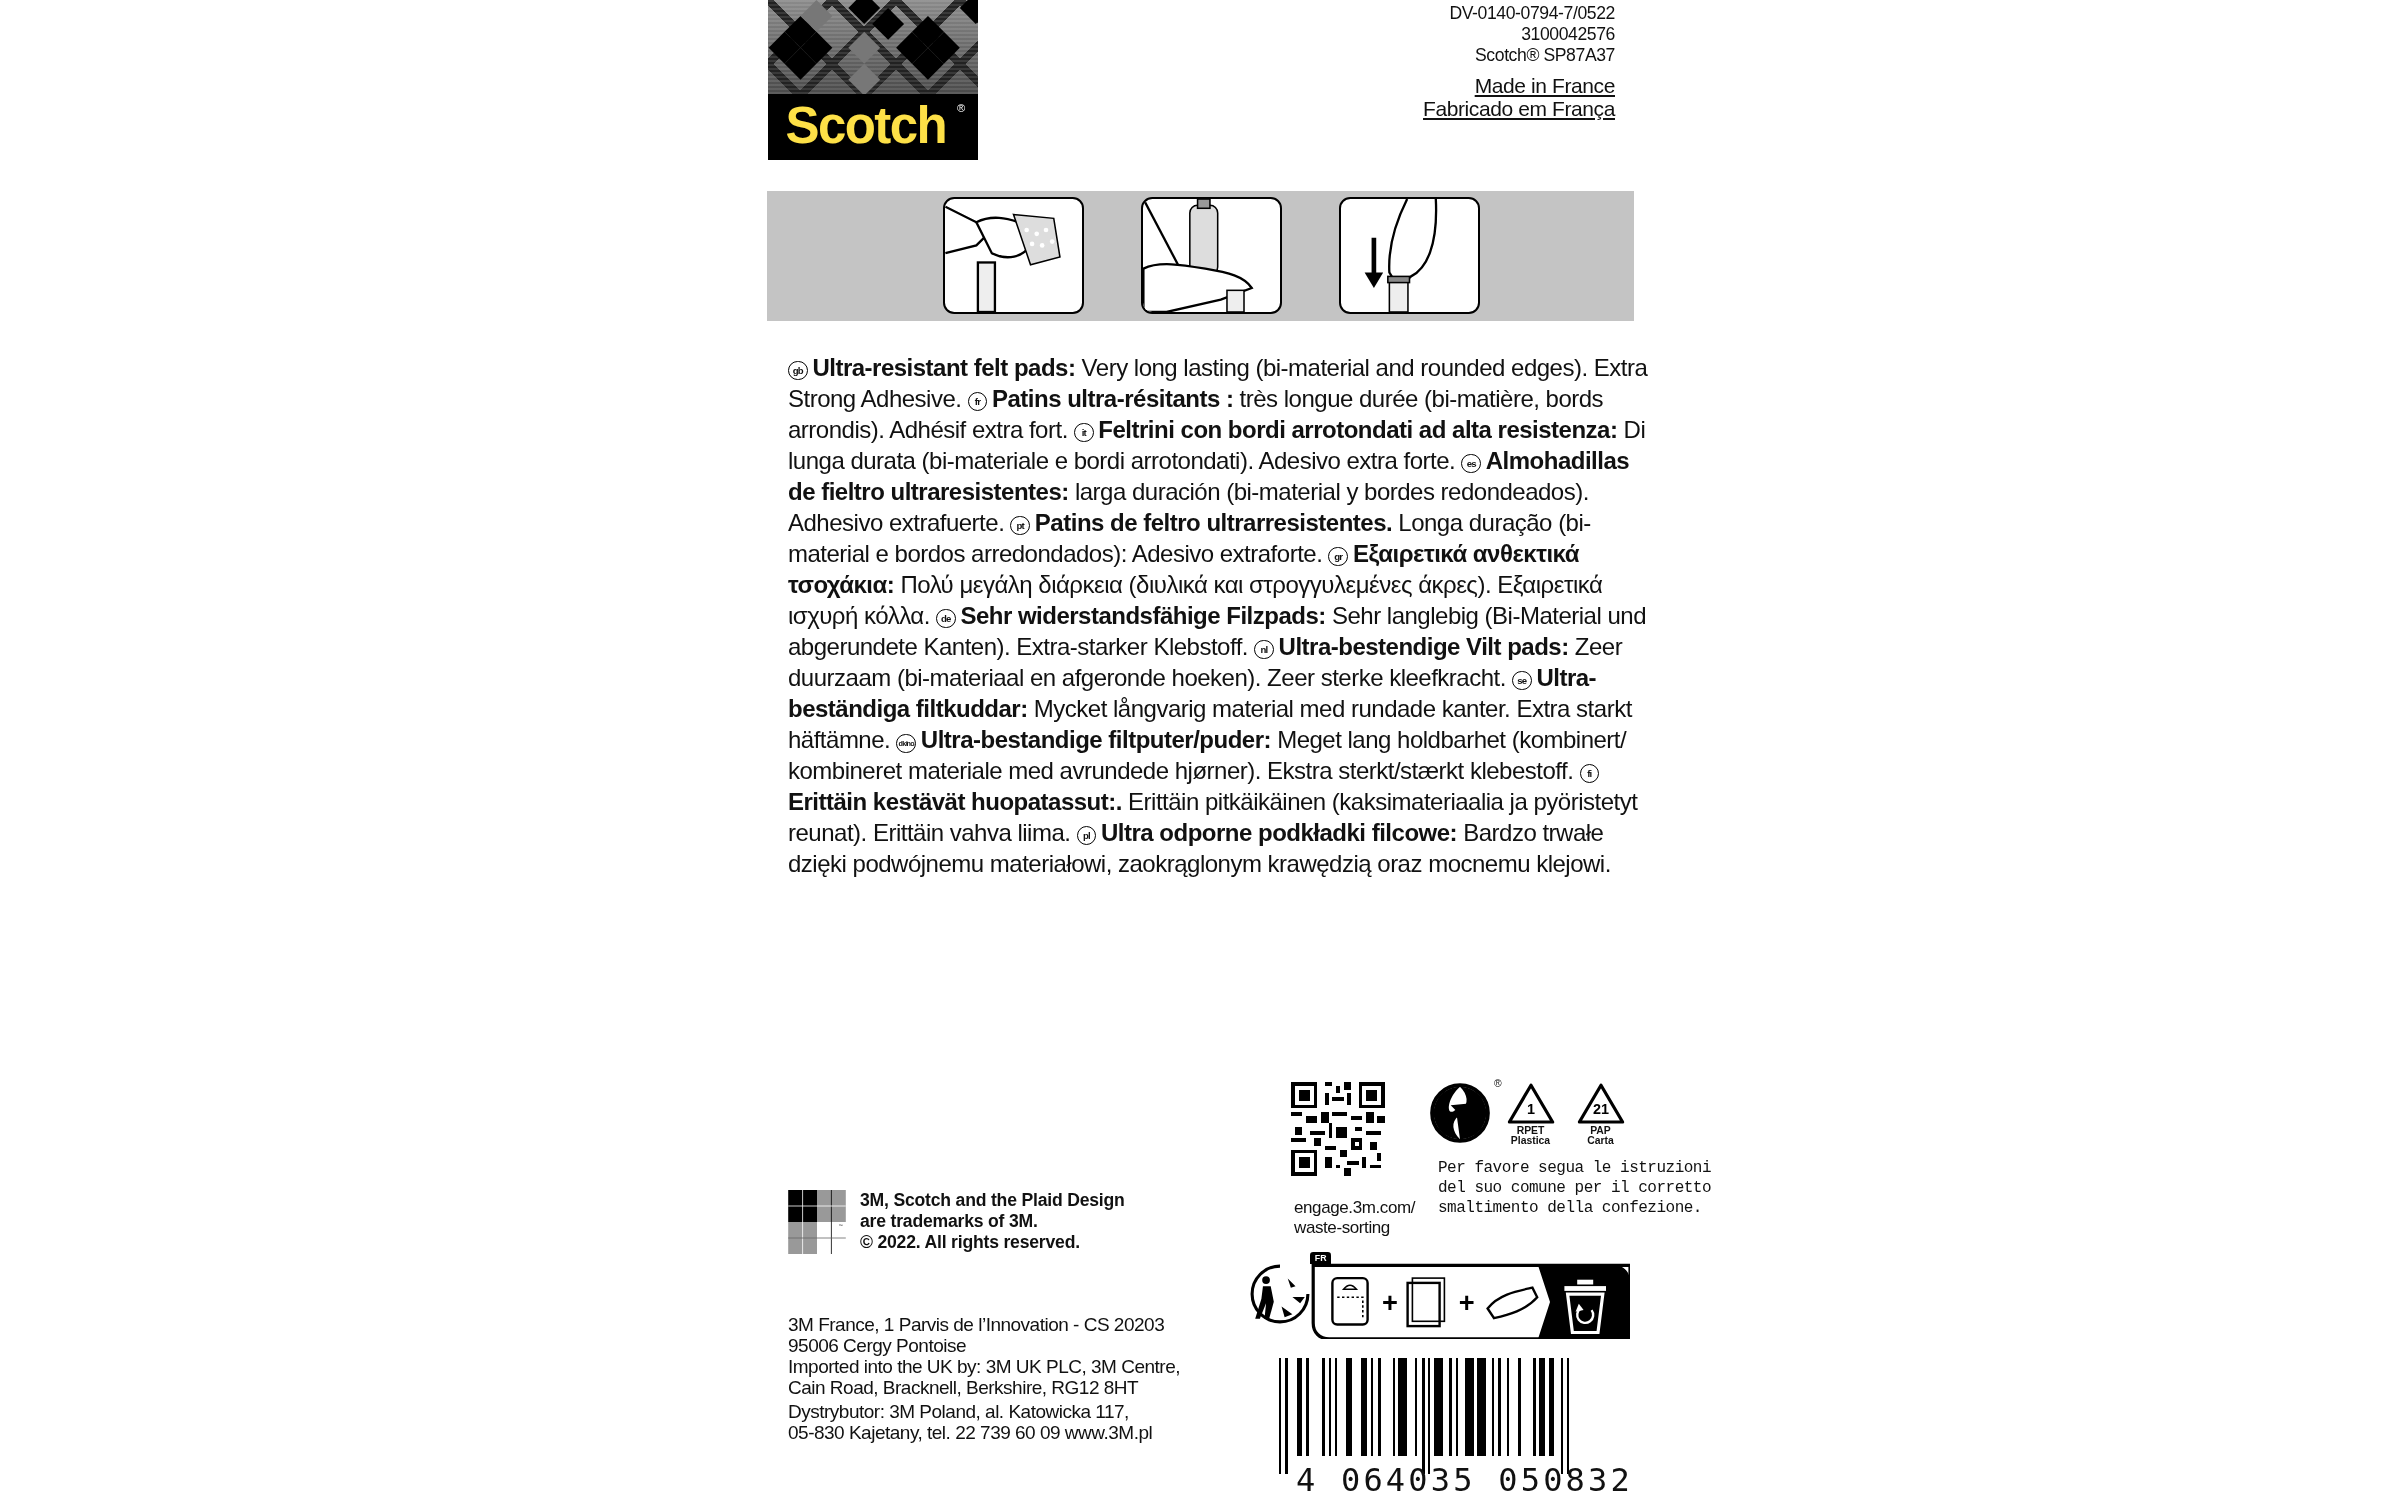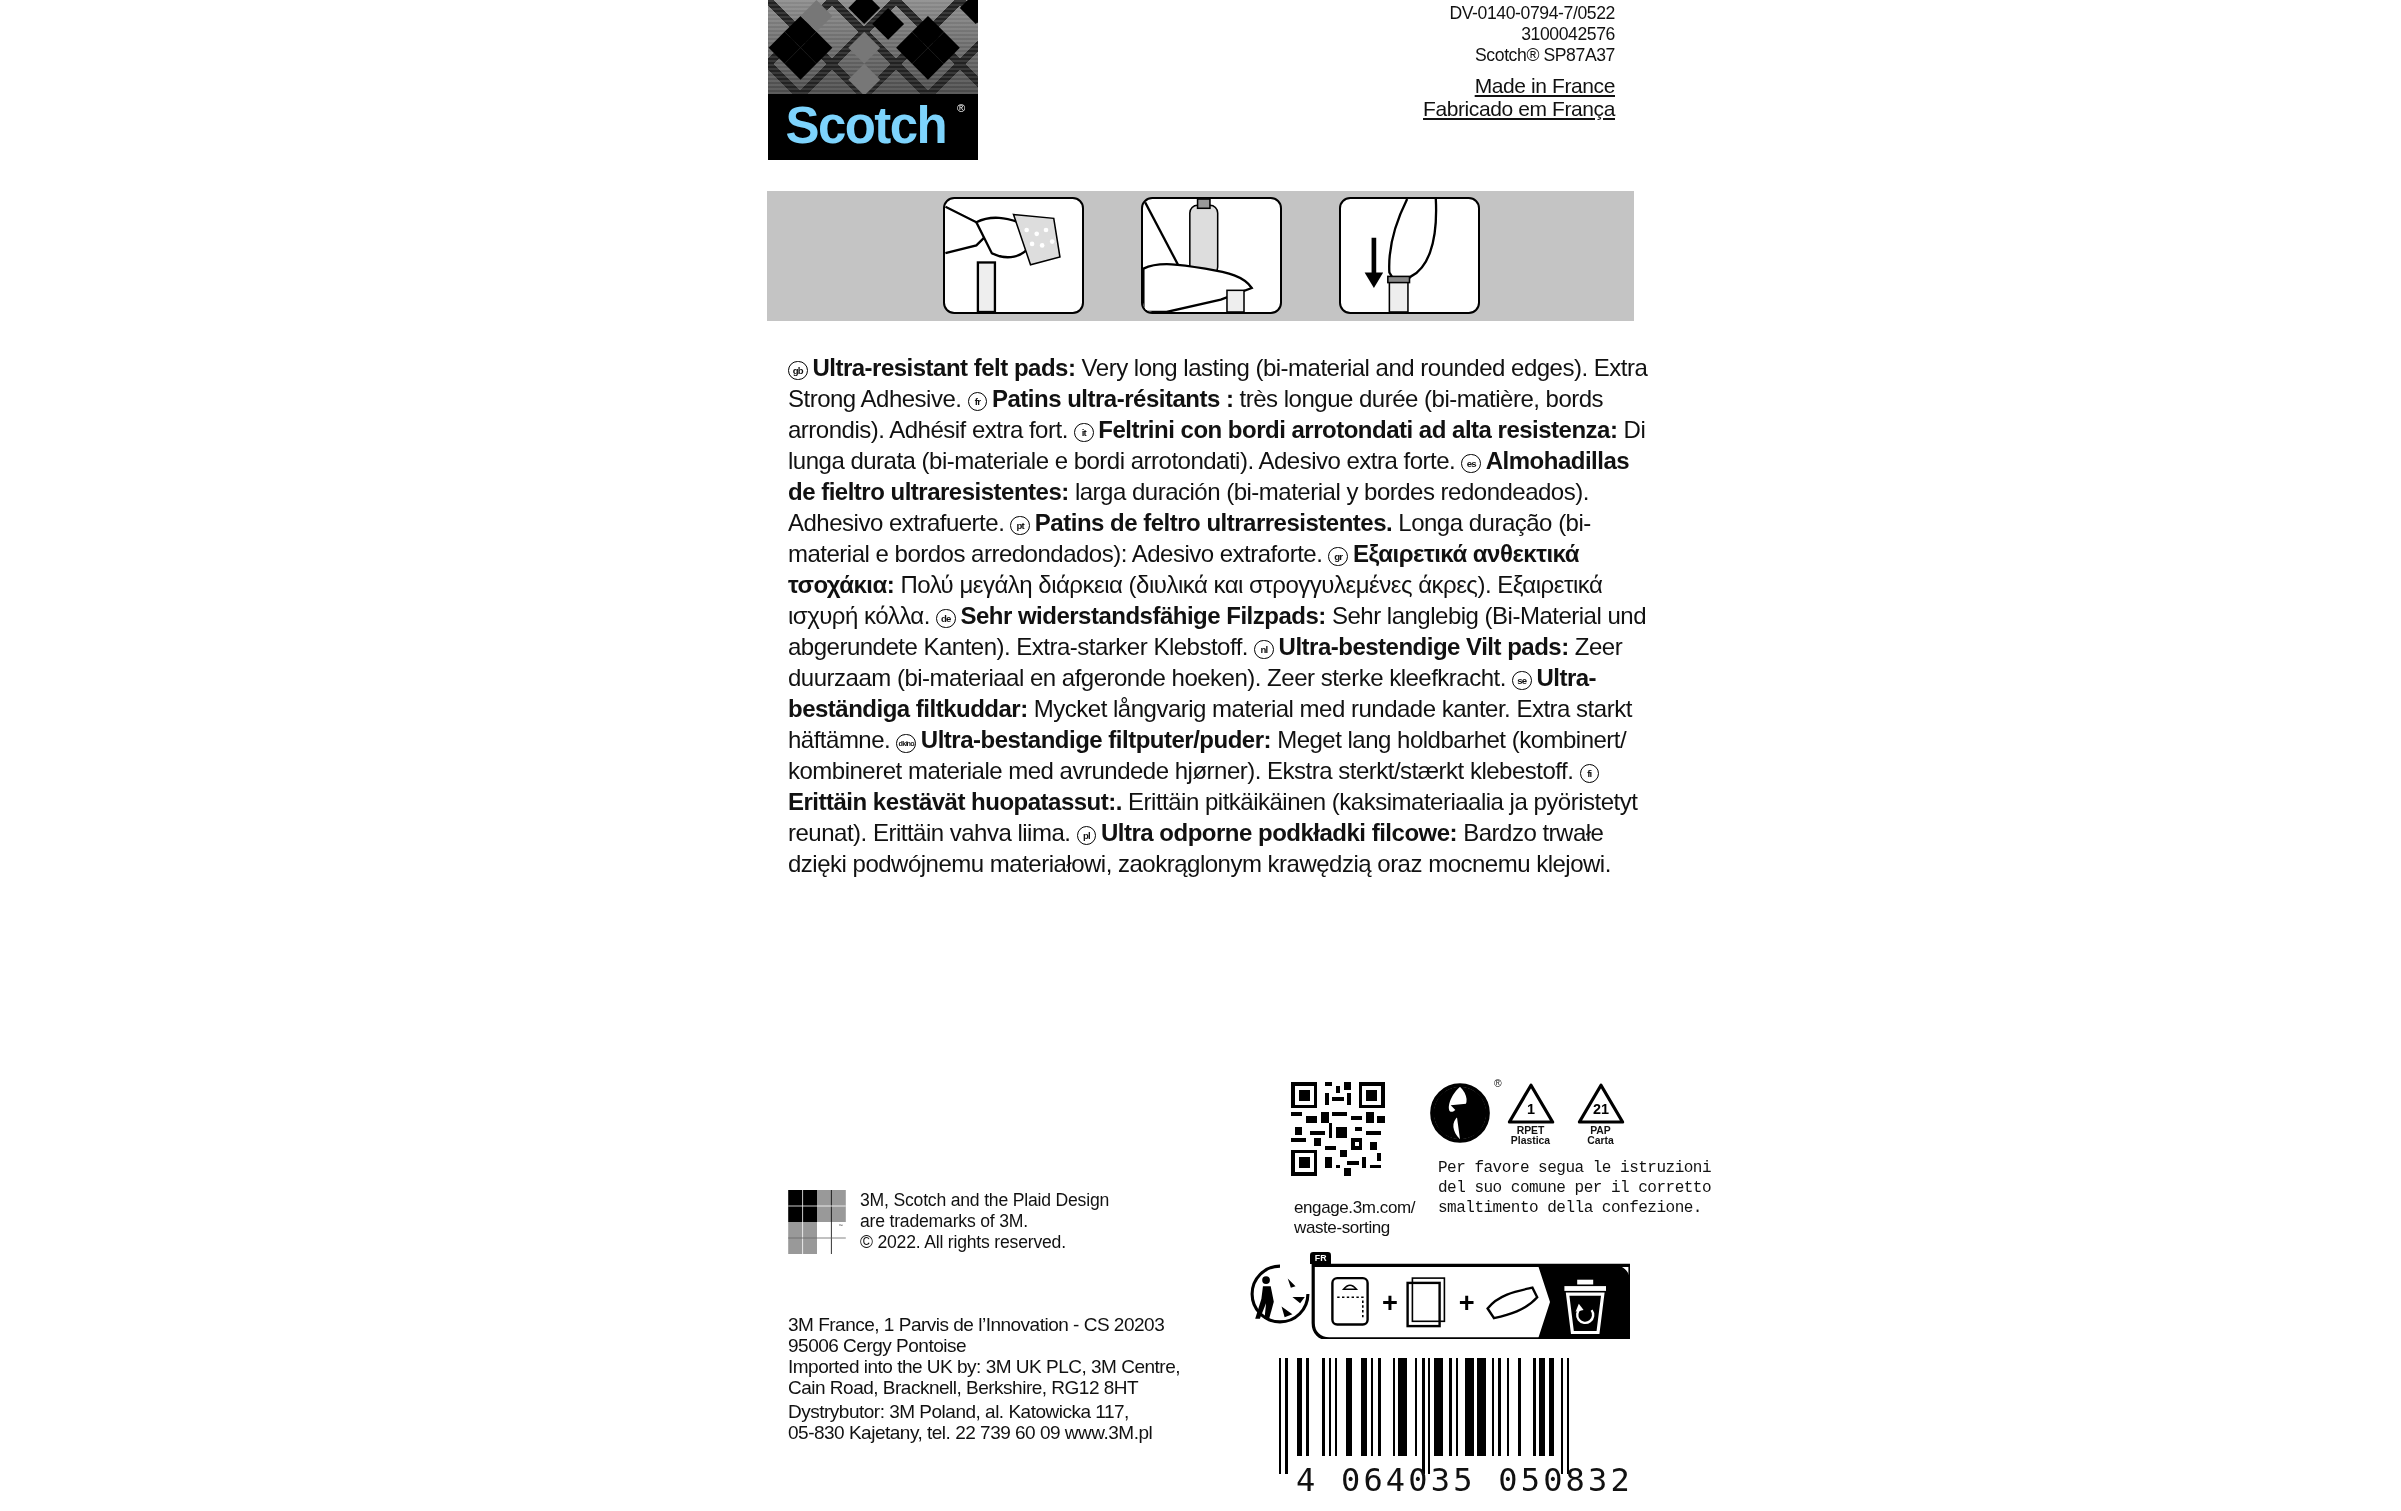--- a/index.html
+++ b/index.html
@@ -11,21 +11,21 @@
   .logo { left: 768px; top: 0; width: 210px; height: 160px; background: #000; overflow: hidden; }
   .logo .plaid { position: absolute; left: 0; top: 0; width: 210px; height: 94px;
     background:
       repeating-linear-gradient(0deg, rgba(255,255,255,0.10) 0 1.6px, rgba(0,0,0,0) 1.6px 4px),
       linear-gradient(45deg, transparent 46%, #222 46% 54%, transparent 54%),
       linear-gradient(-45deg, transparent 46%, #222 46% 54%, transparent 54%),
       linear-gradient(180deg, #8a8a8a 0%, #4a4a4a 100%);
     background-size: auto, 64px 64px, 64px 64px, auto; }
   .logo .plaid svg { position: absolute; left: 0; top: 0; }
   .logo .wordmark { position: absolute; left: 17.6px; top: 94px; font-family: "Liberation Sans", sans-serif;
-    font-weight: 700; font-size: 51px; color: #7dd3fc; letter-spacing: -1.6px; line-height: 64px; }
+    font-weight: 700; font-size: 51px; color: #fde047; letter-spacing: -1.6px; line-height: 64px; }
   .logo .reg { position: absolute; right: 12.8px; top: 102px; font-size: 11.2px; color: #fff; }
 
   
   .meta { right: 786px; top: 3px; text-align: right; width: 288px; }
   .meta .sm { font-size: 17.6px; line-height: 21px; letter-spacing: -0.4px; }
   .meta .lg { font-size: 21px; line-height: 23px; letter-spacing: -0.4px; text-decoration: underline; }
   .meta .gap { height: 8px; }
 
   
   .band { left: 767px; top: 191px; width: 867px; height: 130px; background: #c4c4c4; }
@@ -38,21 +38,21 @@
                letter-spacing: -0.5px; }
   .body-text .lang { display: inline-block; width: 17.6px; height: 17.6px; border: 1.6px solid #000;
     border-radius: 50%; font-size: 9.6px; line-height: 17.6px; text-align: center; vertical-align: 2.4px;
     margin-right: 4.8px; font-weight: 700; letter-spacing: -0.8px; }
   .body-text b { font-weight: 700; }
   .body-text .seg { }
 
   
   .tm { left: 788px; top: 1190px; width: 416px; height: 64px; }
   .tm .plaid-sq { position: absolute; left: 0; top: 0; width: 58px; height: 64px; }
-  .tm .txt { position: absolute; left: 72px; top: 0; font-size: 17.6px; line-height: 21px; font-weight: 400; letter-spacing: -0.2px; }
+  .tm .txt { position: absolute; left: 72px; top: 0; font-size: 17.6px; line-height: 21px; font-weight: 700; letter-spacing: -0.2px; }
 
   
   .addr { left: 788px; top: 1274px; width: 448px; font-size: 19px; line-height: 21px; letter-spacing: -0.5px; margin-top: 40px; }
   .addr .blk { margin-bottom: 3.2px; }
 
   
   .qr { left: 1291px; top: 1082px; width: 94px; height: 94px; }
   .qr-caption { left: 1294px; top: 1198px; font-size: 17px; line-height: 20px; letter-spacing: -0.4px; }
 
   

